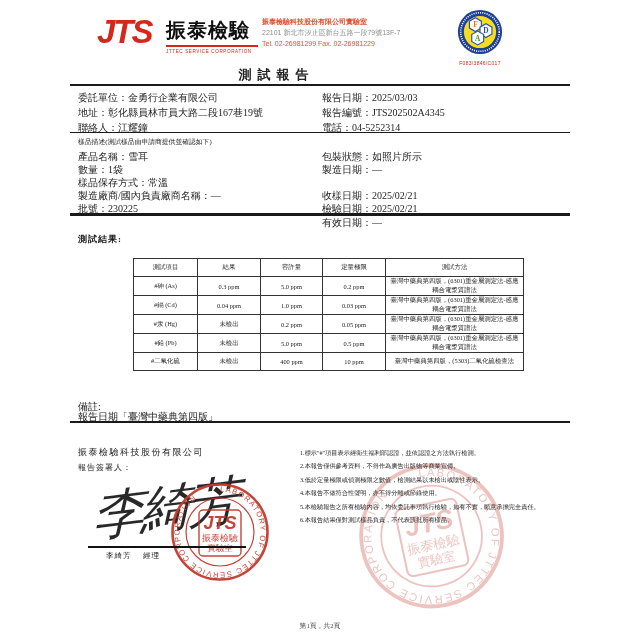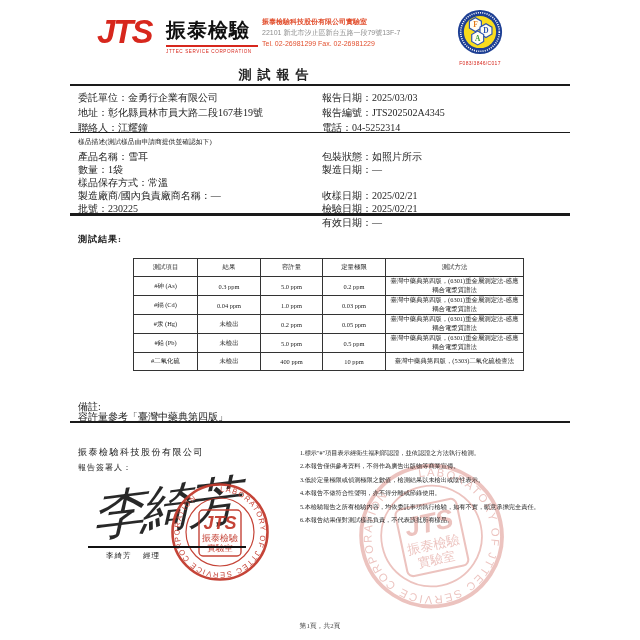--- a/index.html
+++ b/index.html
@@ -170,21 +170,21 @@
       <td>#二氧化硫</td>
       <td>未檢出</td>
       <td>400 ppm</td>
       <td>10 ppm</td>
       <td>臺灣中藥典第四版，(5303)二氧化硫檢查法</td>
     </tr>
   </tbody>
     </table>
 
   <div class="abs remark" style="left:78px; top:400px;">備註:</div>
-  <div class="abs remark nowrap" style="left:78px; top:410px;">容許量參考「臺灣中藥典第四版」</div>
+  <div class="abs remark nowrap" style="left:78px; top:410px;">報告日期「臺灣中藥典第四版」</div>
 
   <div class="abs rule-thick" style="left:70px; top:421px; width:500px; height:2px;"></div>
 
   <div class="abs company-name nowrap">振泰檢驗科技股份有限公司</div>
   <div class="abs signer-label nowrap">報告簽署人：</div>
   <div class="abs signature nowrap">李綺芳</div>
 
   <div class="abs stamp-small">
     <svg width="100" height="100" viewBox="0 0 100 100">
       <defs>

